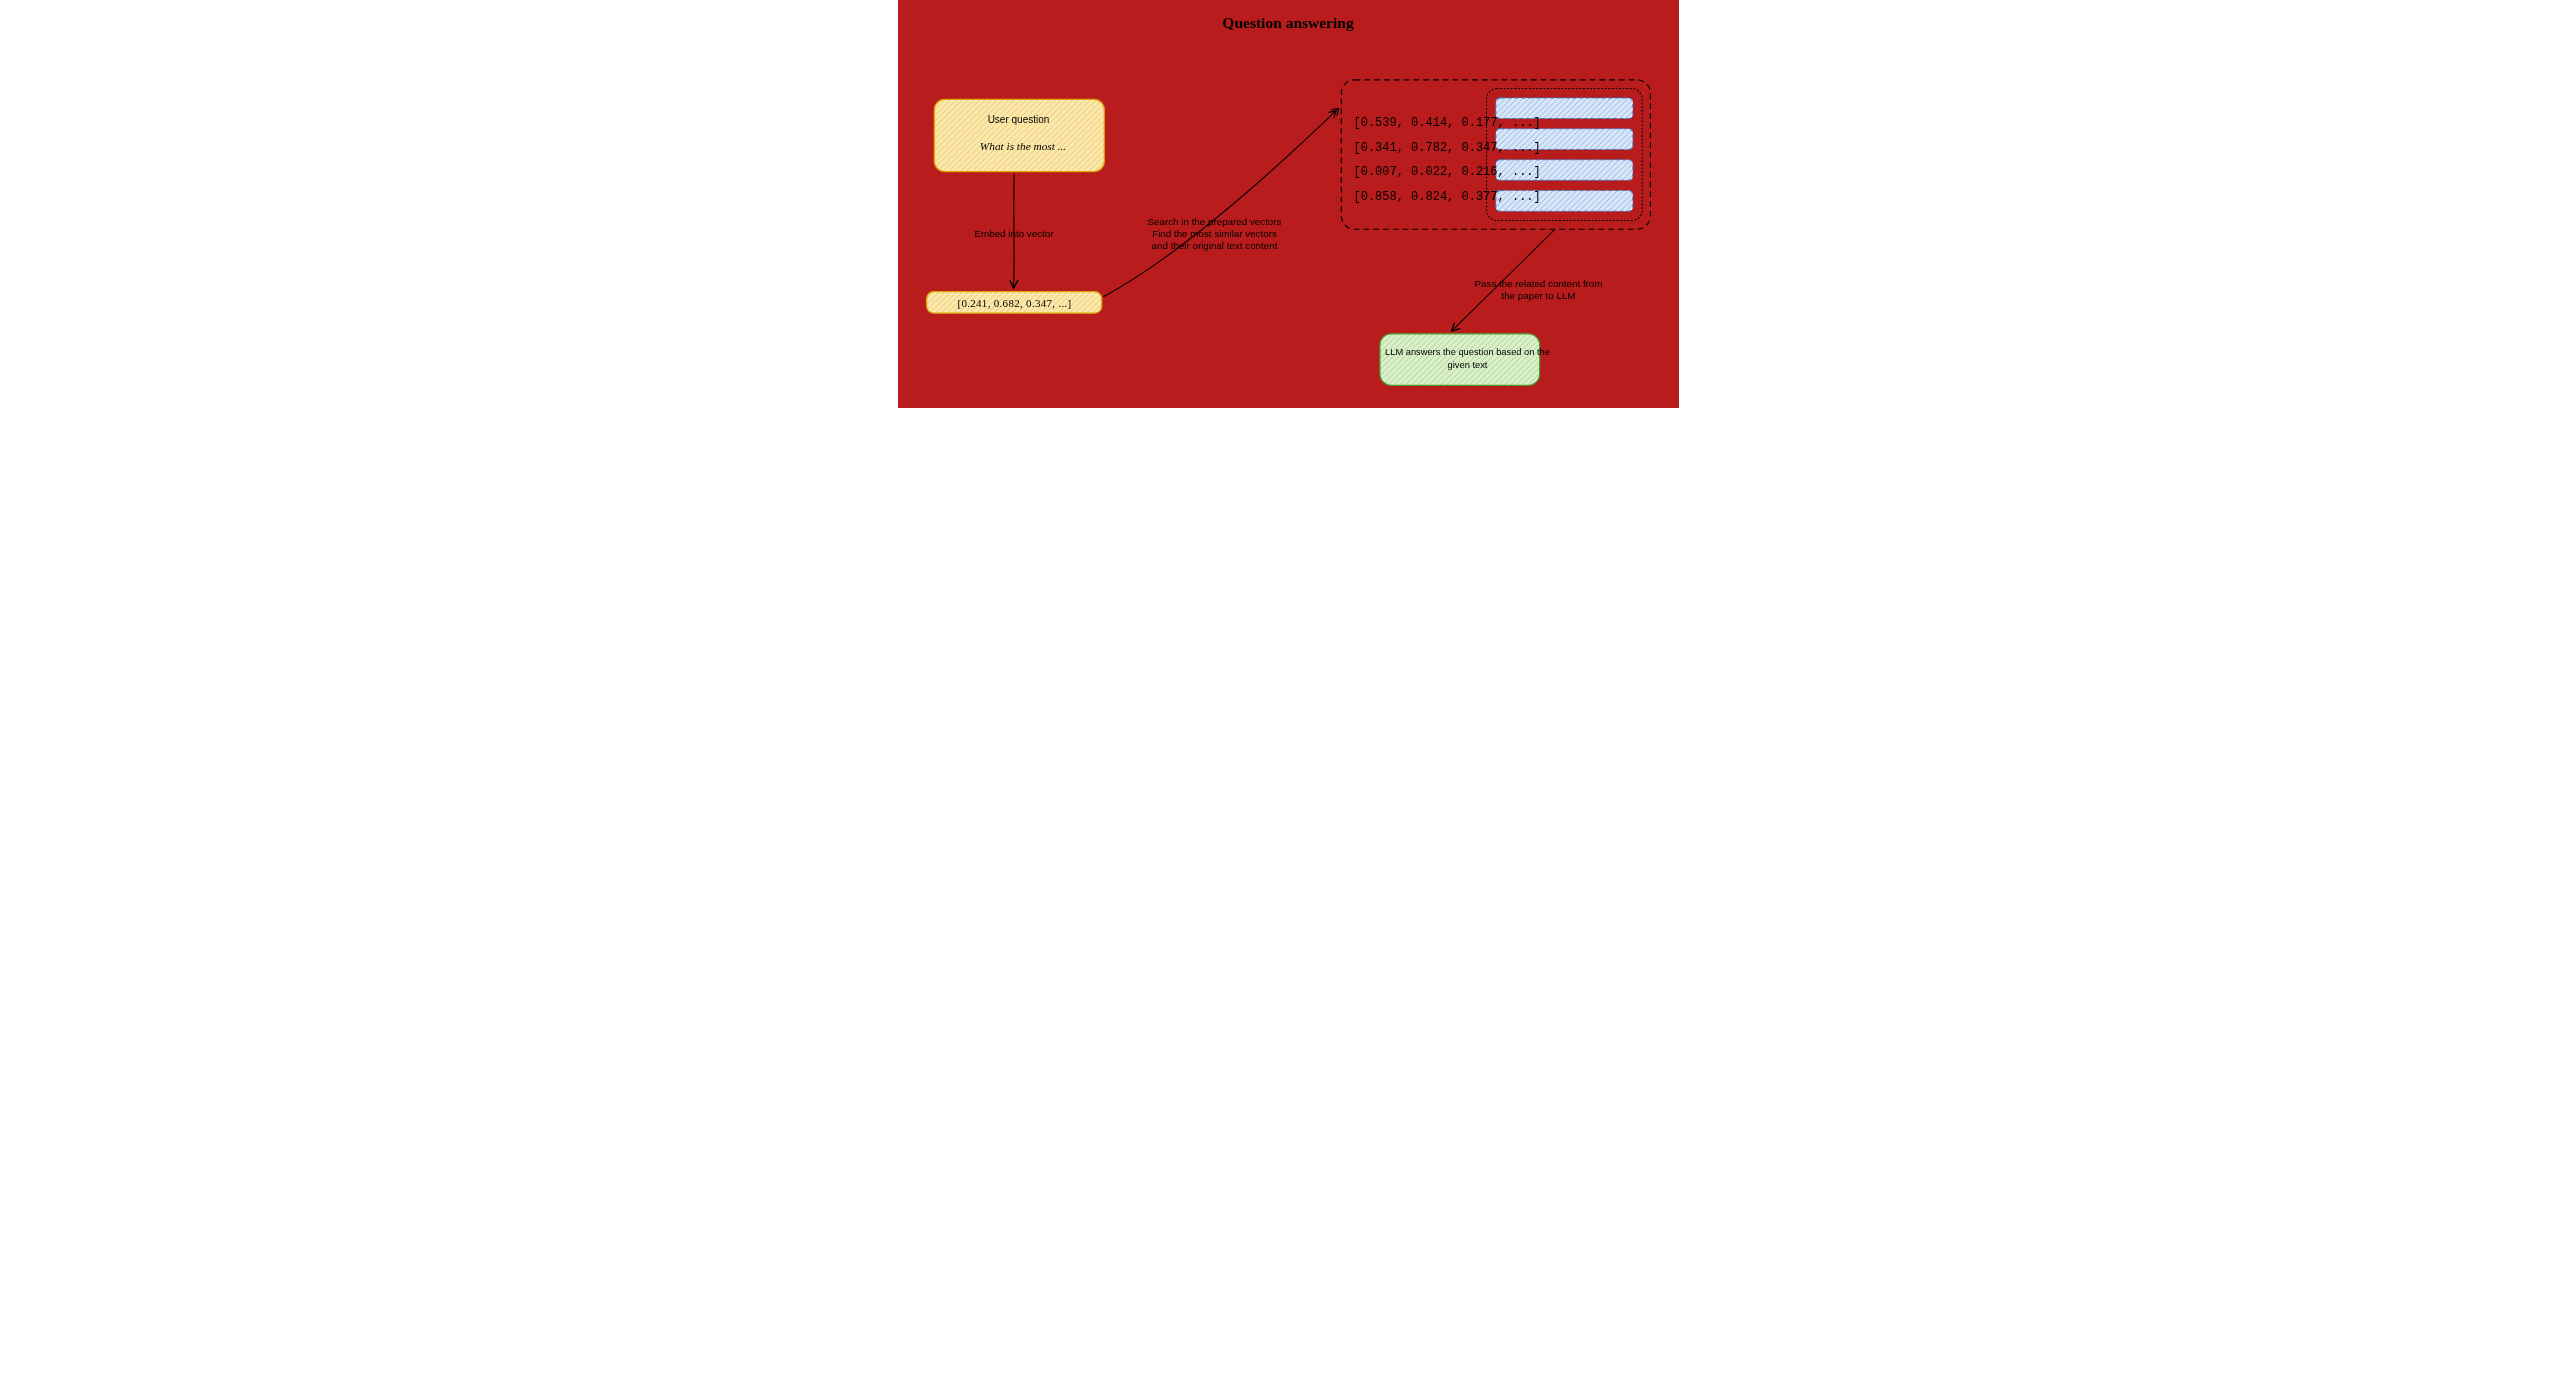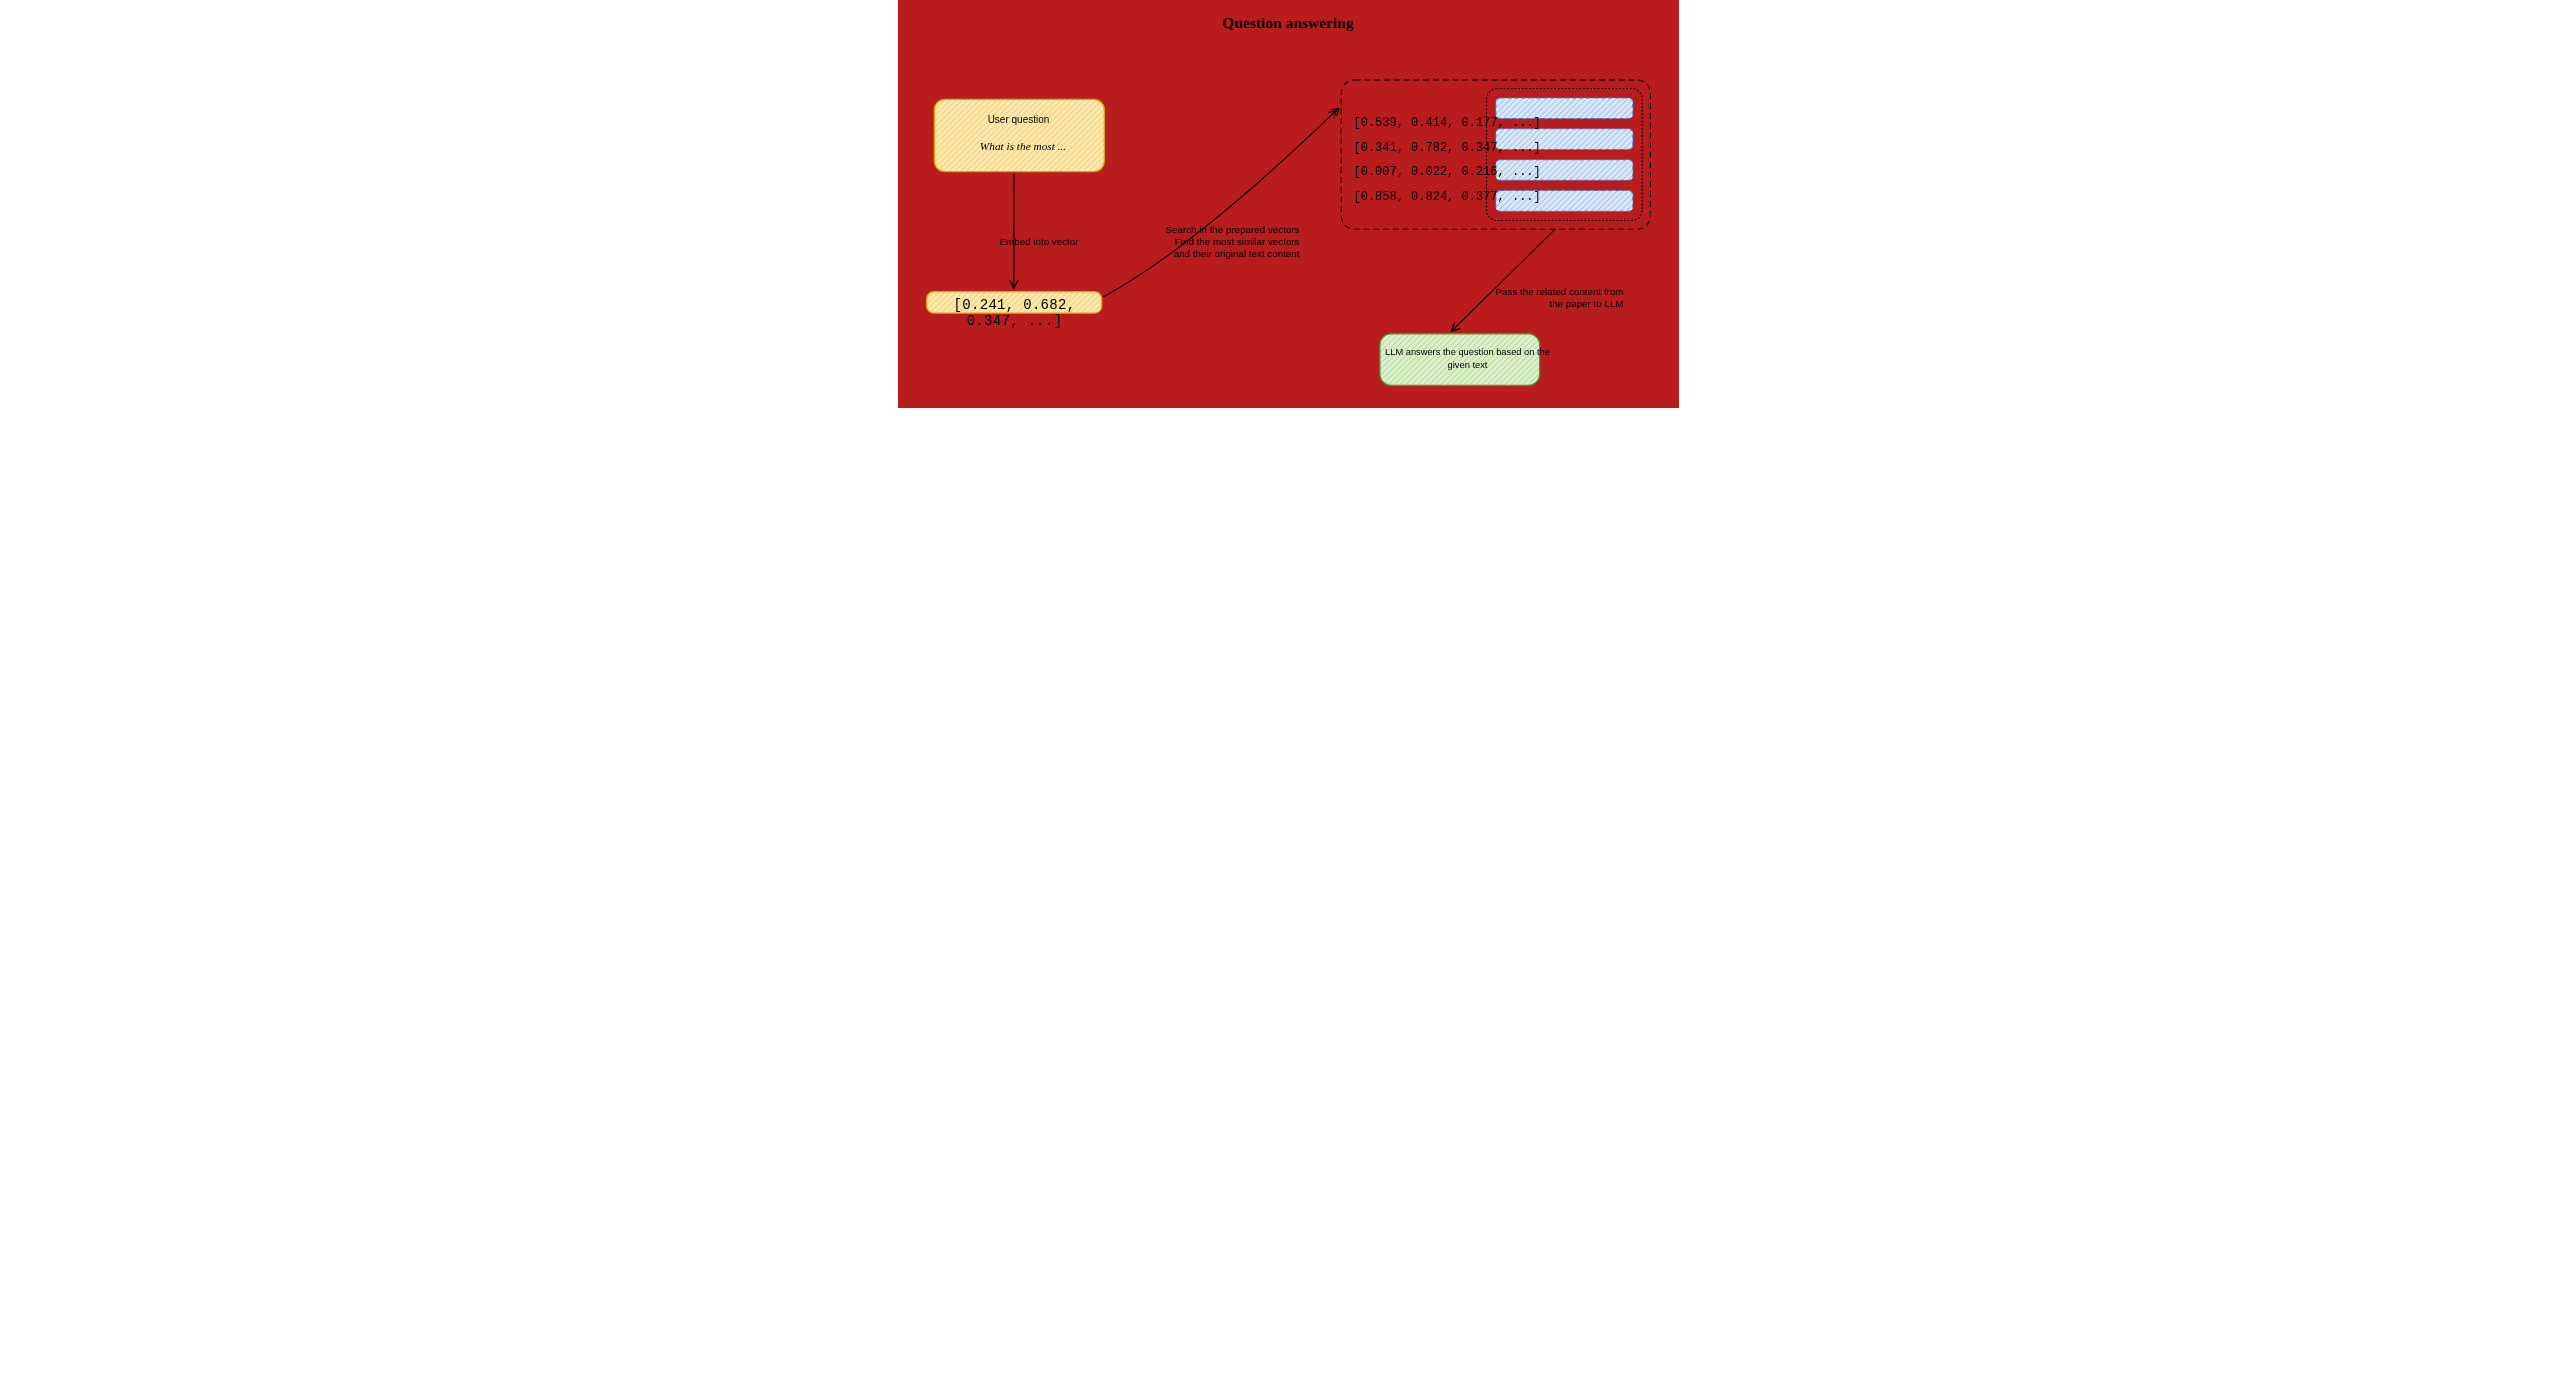--- a/index.html
+++ b/index.html
@@ -19,27 +19,26 @@
   }
   svg.bg {
     position: absolute;
     top: 0; left: 0;
     width: 781px;
     height: 408px;
     pointer-events: none;
   }
   .lbl {
     position: absolute;
-    text-align: right;
+    text-align: center;
     color: #000;
     font-family: -apple-system, BlinkMacSystemFont, "Segoe UI", Arial, sans-serif;
     font-size: 9.8px;
     line-height: 1.25;
     white-space: pre-line;
-    margin-top: 8px;
   }
   .title {
     position: absolute;
     top: 14.4px;
     width: 100%;
     text-align: center;
     font-size: 15.5px;
     font-weight: 700;
     font-family: "Comic Sans MS", "Segoe Script", cursive;
   }
@@ -48,22 +47,22 @@
     text-align: center;
     font-size: 10px;
     line-height: 1.45;
     color: #000;
   }
   .hand {
     font-family: "Comic Sans MS", "Segoe Script", cursive;
     font-style: italic;
   }
   .mono {
-    font-family: Liberation Mono, monospace;
-    font-size: 14px;
+    font-family: Liberation Serif, serif;
+    font-size: 11px;
     letter-spacing: 0.3px;
   }
   .vecs {
     position: absolute;
     font-family: "Courier New", Courier, monospace;
     font-size: 12px;
     line-height: 2.05;
     white-space: pre;
     color: #000;
   }

